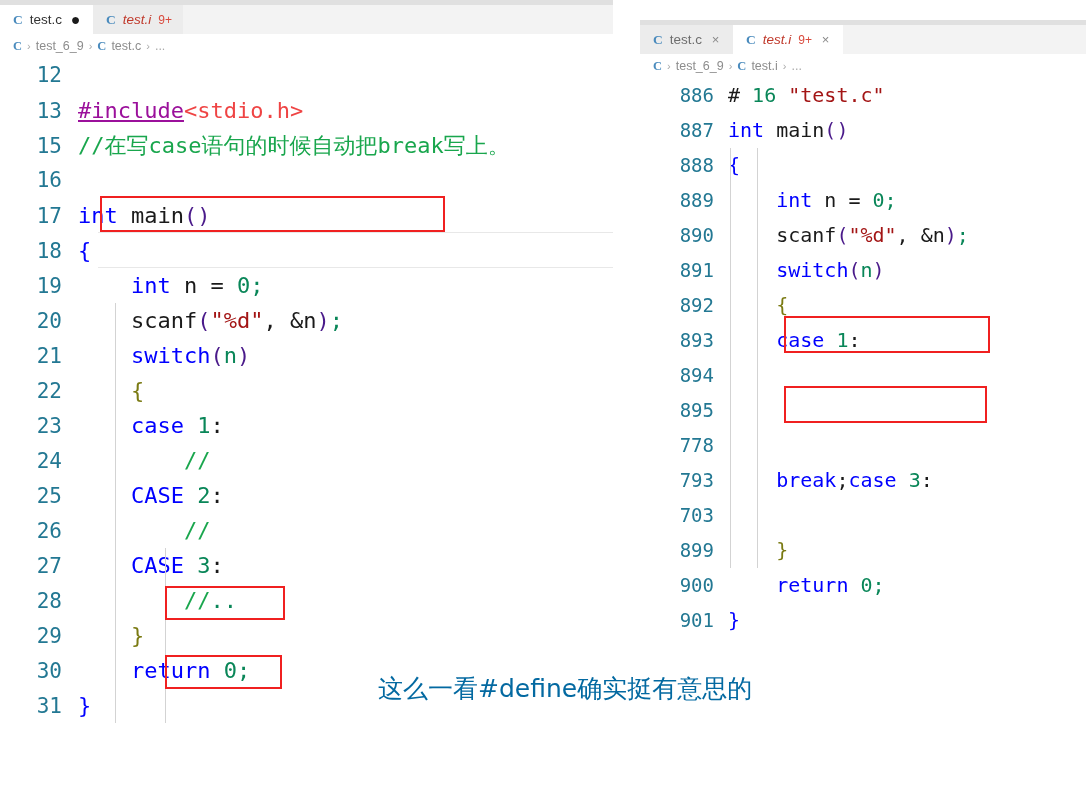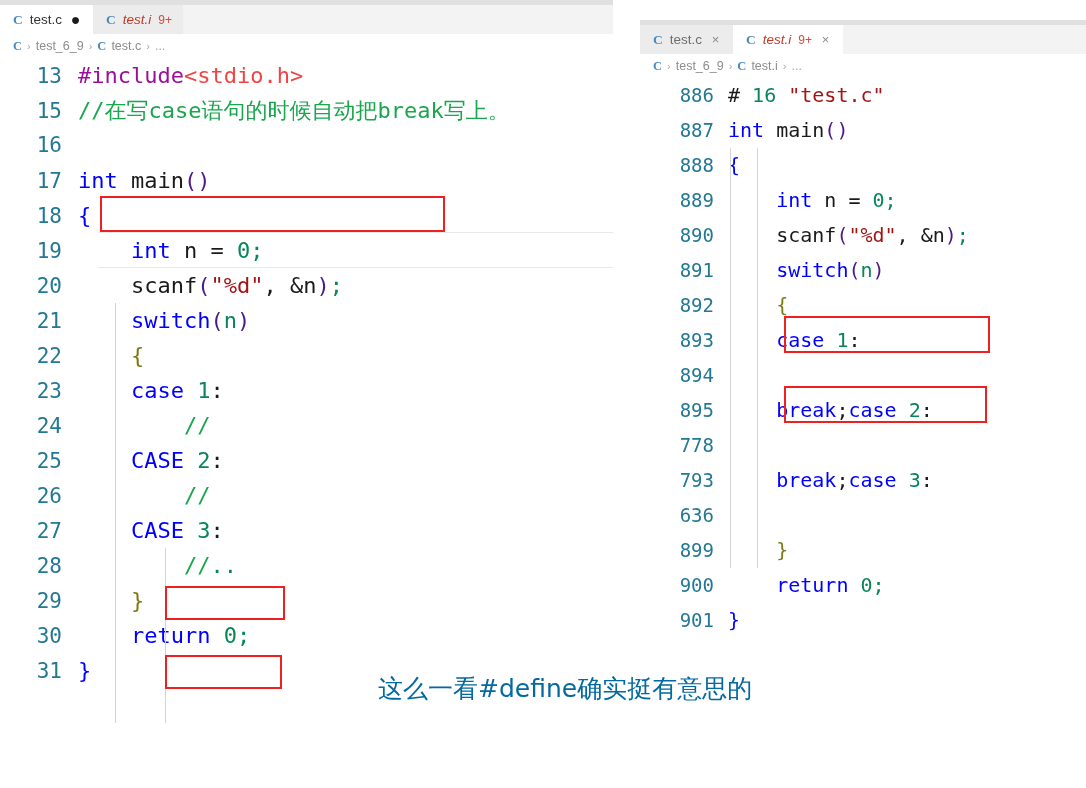--- a/index.html
+++ b/index.html
@@ -97,21 +97,21 @@
   }
   .ctext {
     flex: 1 1 auto;
     white-space: pre;
     font-family: "DejaVu Sans Mono", monospace;
     position: relative;
   }
 
   
   .kw   { color: #0000ff; }
-  .pp   { color: #9b109b; }
+  .pp   { color: #9b109b; text-decoration: underline; }
   .inc  { color: #ef4444; }
   .str  { color: #a31515; }
   .num  { color: #098658; }
   .cmt  { color: #19a64d; }
   .id   { color: #1a1a1a; }
   .pun  { color: #1a1a1a; }
   .brc  { color: #7a7a12; }
   .par  { color: #4a1a8a; }
   .grn  { color: #098658; }
 
@@ -183,20 +183,21 @@
       <span class="sep">›</span>
       <span>test_6_9</span>
       <span class="sep">›</span>
       <span class="clang">C</span>
       <span>test.c</span>
       <span class="sep">›</span>
       <span class="lastsep">...</span>
     </div>
 
     <div class="codearea" id="code-left">
+        <div class="cline"><div class="gutter">12</div><div class="ctext"></div></div>
         <div class="cline"><div class="gutter">13</div><div class="ctext"><span class="pp">#include</span><span class="inc">&lt;stdio.h&gt;</span></div></div>
         <div class="cline"><div class="gutter">15</div><div class="ctext"><span class="cmt">//在写case语句的时候自动把break写上。</span></div></div>
         <div class="cline"><div class="gutter">16</div><div class="ctext"></div></div>
         <div class="cline"><div class="gutter">17</div><div class="ctext"><span class="kw">int</span><span class="pun"> </span><span class="id">main</span><span class="par">()</span></div></div>
         <div class="cline"><div class="gutter">18</div><div class="ctext"><span class="kw">{</span></div></div>
         <div class="cline"><div class="gutter">19</div><div class="ctext"><span class="pun">    </span><span class="kw">int</span><span class="pun"> </span><span class="id">n</span><span class="pun"> </span><span class="pun">=</span><span class="pun"> </span><span class="num">0</span><span class="grn">;</span></div></div>
         <div class="cline"><div class="gutter">20</div><div class="ctext"><span class="pun">    </span><span class="id">scanf</span><span class="par">(</span><span class="str">"%d"</span><span class="pun">, </span><span class="id">&amp;n</span><span class="par">)</span><span class="grn">;</span></div></div>
         <div class="cline"><div class="gutter">21</div><div class="ctext"><span class="pun">    </span><span class="kw">switch</span><span class="par">(</span><span class="grn">n</span><span class="par">)</span></div></div>
         <div class="cline"><div class="gutter">22</div><div class="ctext"><span class="pun">    </span><span class="brc">{</span></div></div>
         <div class="cline"><div class="gutter">23</div><div class="ctext"><span class="pun">    </span><span class="kw">case</span><span class="pun"> </span><span class="num">1</span><span class="pun">:</span></div></div>
@@ -249,24 +250,24 @@
     <div class="codearea" id="code-right">
         <div class="cline"><div class="gutter">886</div><div class="ctext"><span class="pun"># </span><span class="num">16</span><span class="pun"> </span><span class="str">"test.c"</span></div></div>
         <div class="cline"><div class="gutter">887</div><div class="ctext"><span class="kw">int</span><span class="pun"> </span><span class="id">main</span><span class="par">()</span></div></div>
         <div class="cline"><div class="gutter">888</div><div class="ctext"><span class="kw">{</span></div></div>
         <div class="cline"><div class="gutter">889</div><div class="ctext"><span class="pun">    </span><span class="kw">int</span><span class="pun"> </span><span class="id">n</span><span class="pun"> </span><span class="pun">=</span><span class="pun"> </span><span class="num">0</span><span class="grn">;</span></div></div>
         <div class="cline"><div class="gutter">890</div><div class="ctext"><span class="pun">    </span><span class="id">scanf</span><span class="par">(</span><span class="str">"%d"</span><span class="pun">, </span><span class="id">&amp;n</span><span class="par">)</span><span class="grn">;</span></div></div>
         <div class="cline"><div class="gutter">891</div><div class="ctext"><span class="pun">    </span><span class="kw">switch</span><span class="par">(</span><span class="grn">n</span><span class="par">)</span></div></div>
         <div class="cline"><div class="gutter">892</div><div class="ctext"><span class="pun">    </span><span class="brc">{</span></div></div>
         <div class="cline"><div class="gutter">893</div><div class="ctext"><span class="pun">    </span><span class="kw">case</span><span class="pun"> </span><span class="num">1</span><span class="pun">:</span></div></div>
         <div class="cline"><div class="gutter">894</div><div class="ctext"></div></div>
-        <div class="cline"><div class="gutter">895</div><div class="ctext"><span class="pun">    </span><span class="kw">break</span><span class="pun">;</span><span class="kw">case</span><span class="pun"> </span><span class="num">2</span><span class="pun">:</span></div></div>
+        <div class="cline"><div class="gutter">895</div></div>
         <div class="cline"><div class="gutter">778</div><div class="ctext"></div></div>
         <div class="cline"><div class="gutter">793</div><div class="ctext"><span class="pun">    </span><span class="kw">break</span><span class="pun">;</span><span class="kw">case</span><span class="pun"> </span><span class="num">3</span><span class="pun">:</span></div></div>
-        <div class="cline"><div class="gutter">636</div><div class="ctext"></div></div>
+        <div class="cline"><div class="gutter">703</div><div class="ctext"></div></div>
         <div class="cline"><div class="gutter">899</div><div class="ctext"><span class="pun">    </span><span class="brc">}</span></div></div>
         <div class="cline"><div class="gutter">900</div><div class="ctext"><span class="pun">    </span><span class="kw">return</span><span class="pun"> </span><span class="num">0</span><span class="grn">;</span></div></div>
         <div class="cline"><div class="gutter">901</div><div class="ctext"><span class="kw">}</span></div></div>
         <div class="iguide" style="left: 90px; top: 70px; height: 420px;"></div>
         <div class="iguide" style="left: 117px; top: 70px; height: 420px;"></div>
         <div class="redbox" style="left: 144px; top: 238px; width: 206px; height: 37px; border-color: rgb(240, 32, 32);"></div>
         <div class="redbox" style="left: 144px; top: 308px; width: 203px; height: 37px; border-color: rgb(240, 32, 32);"></div>
       </div>
   </div>
 

